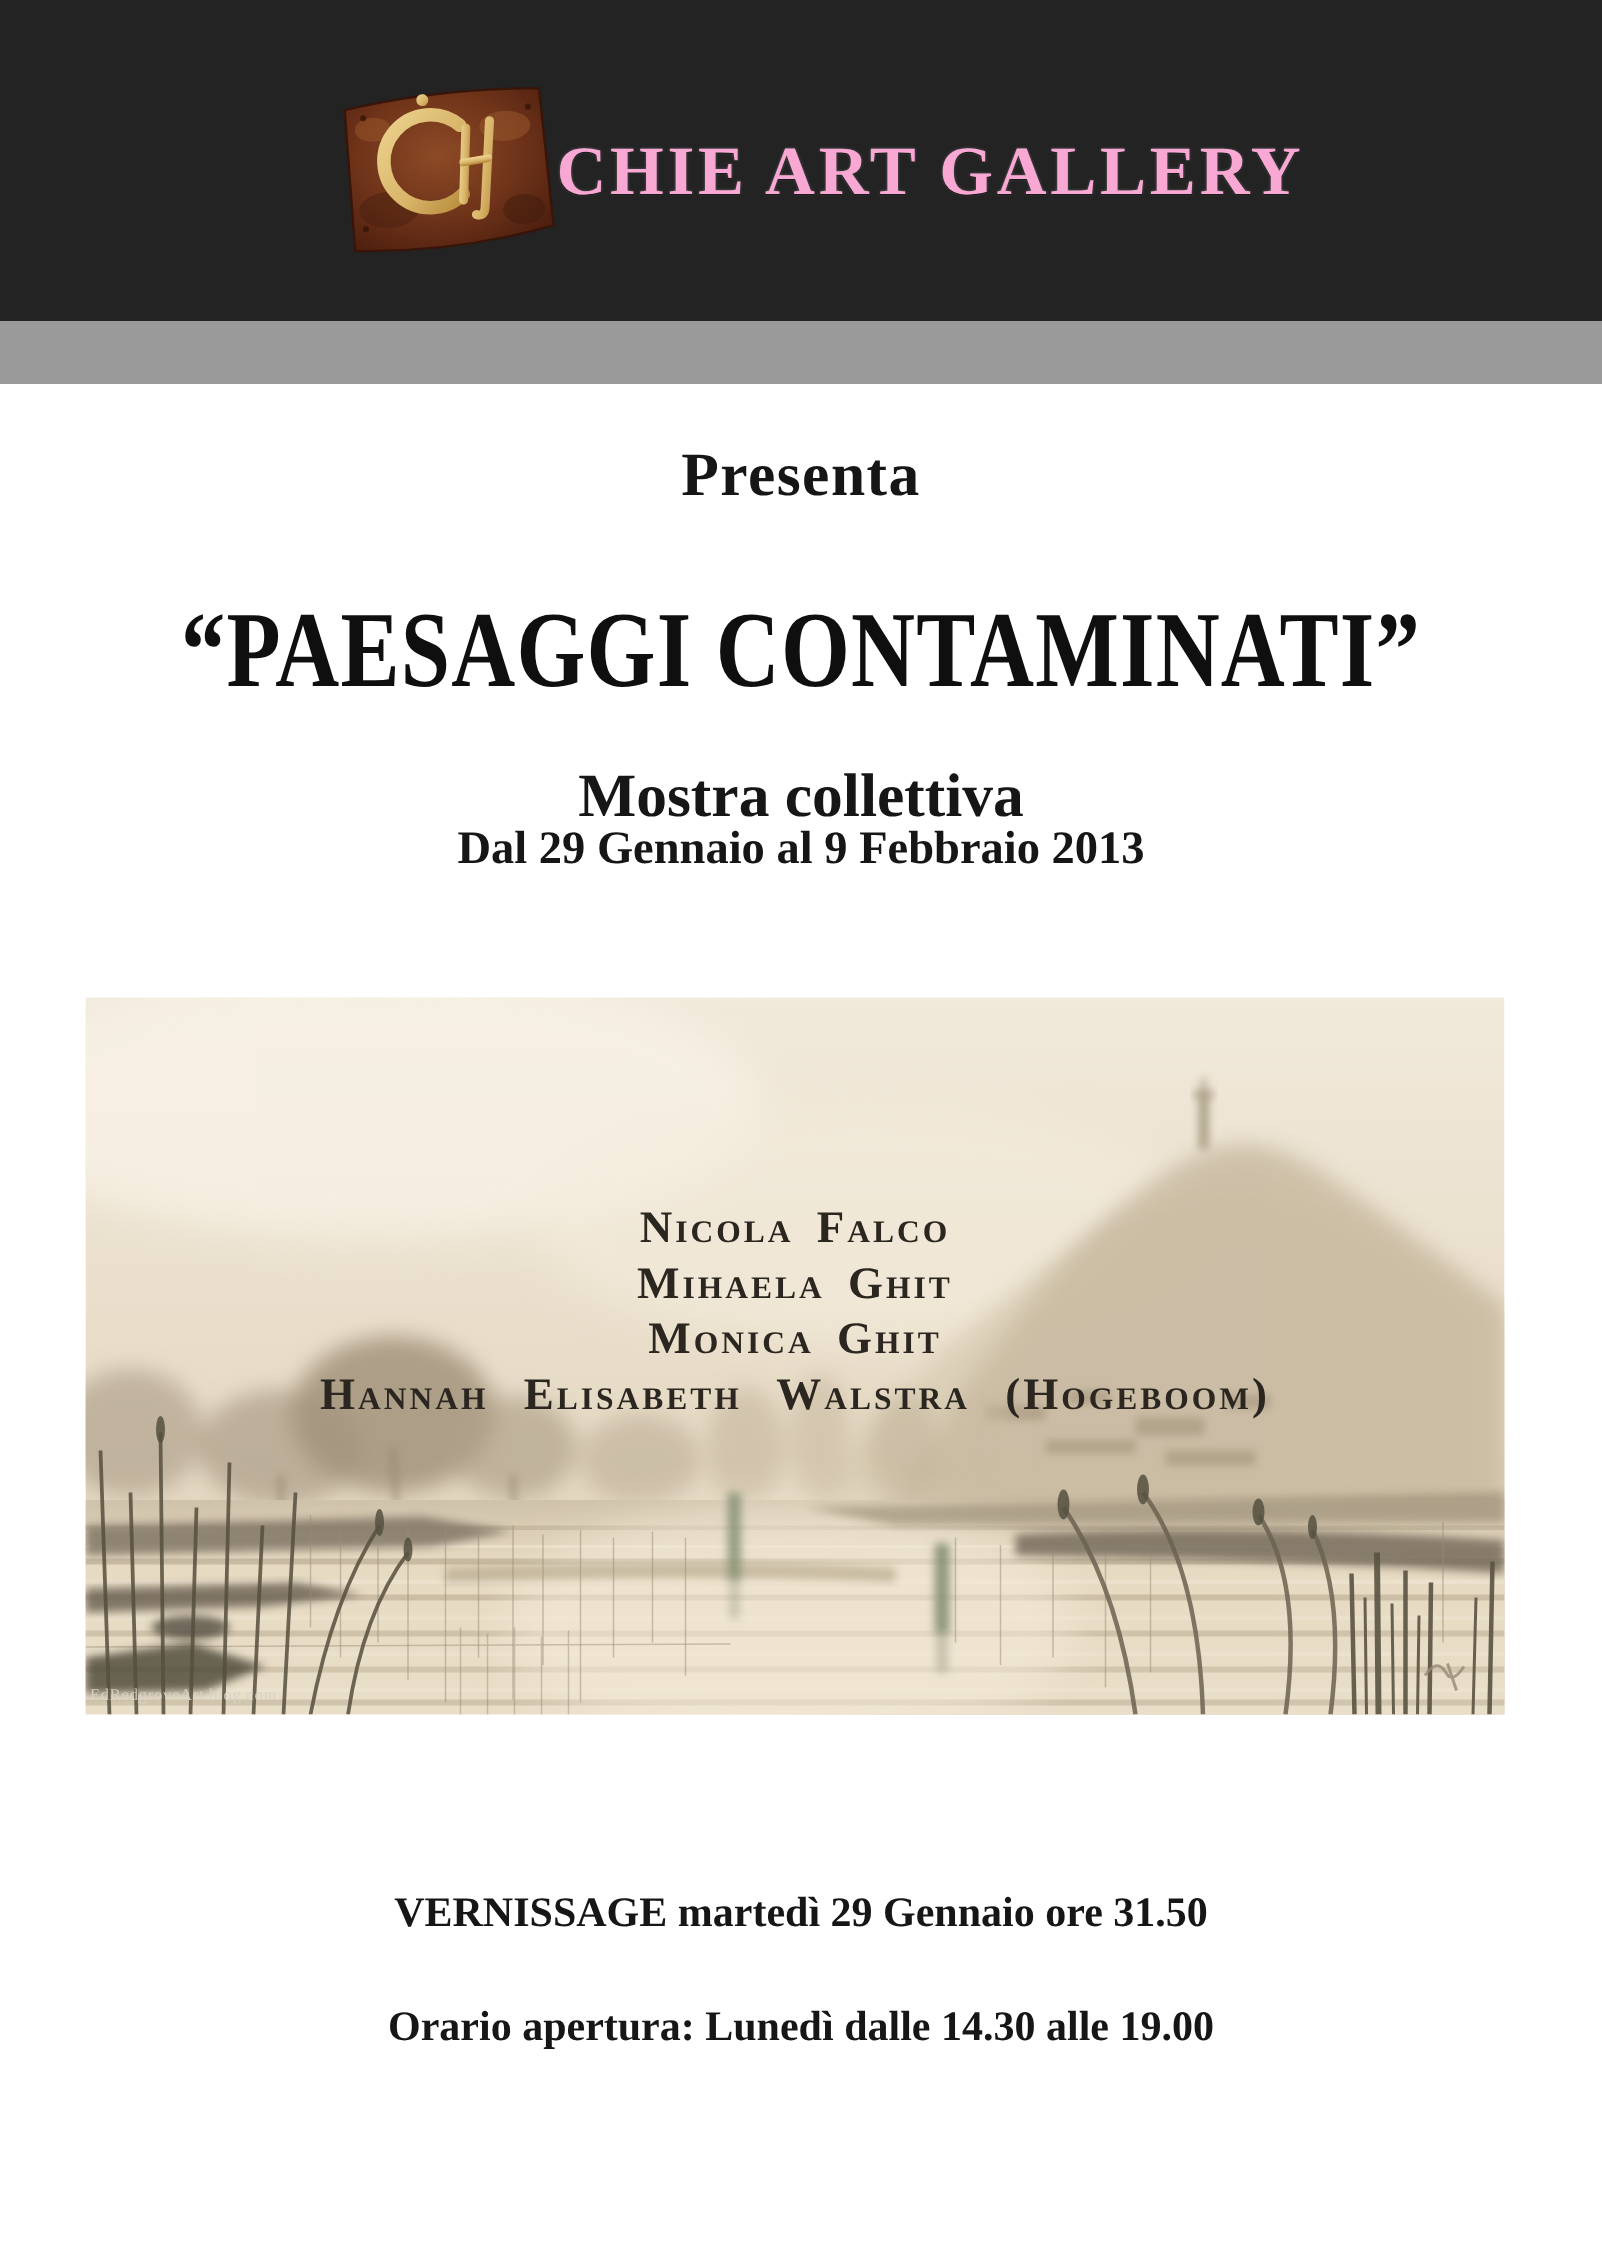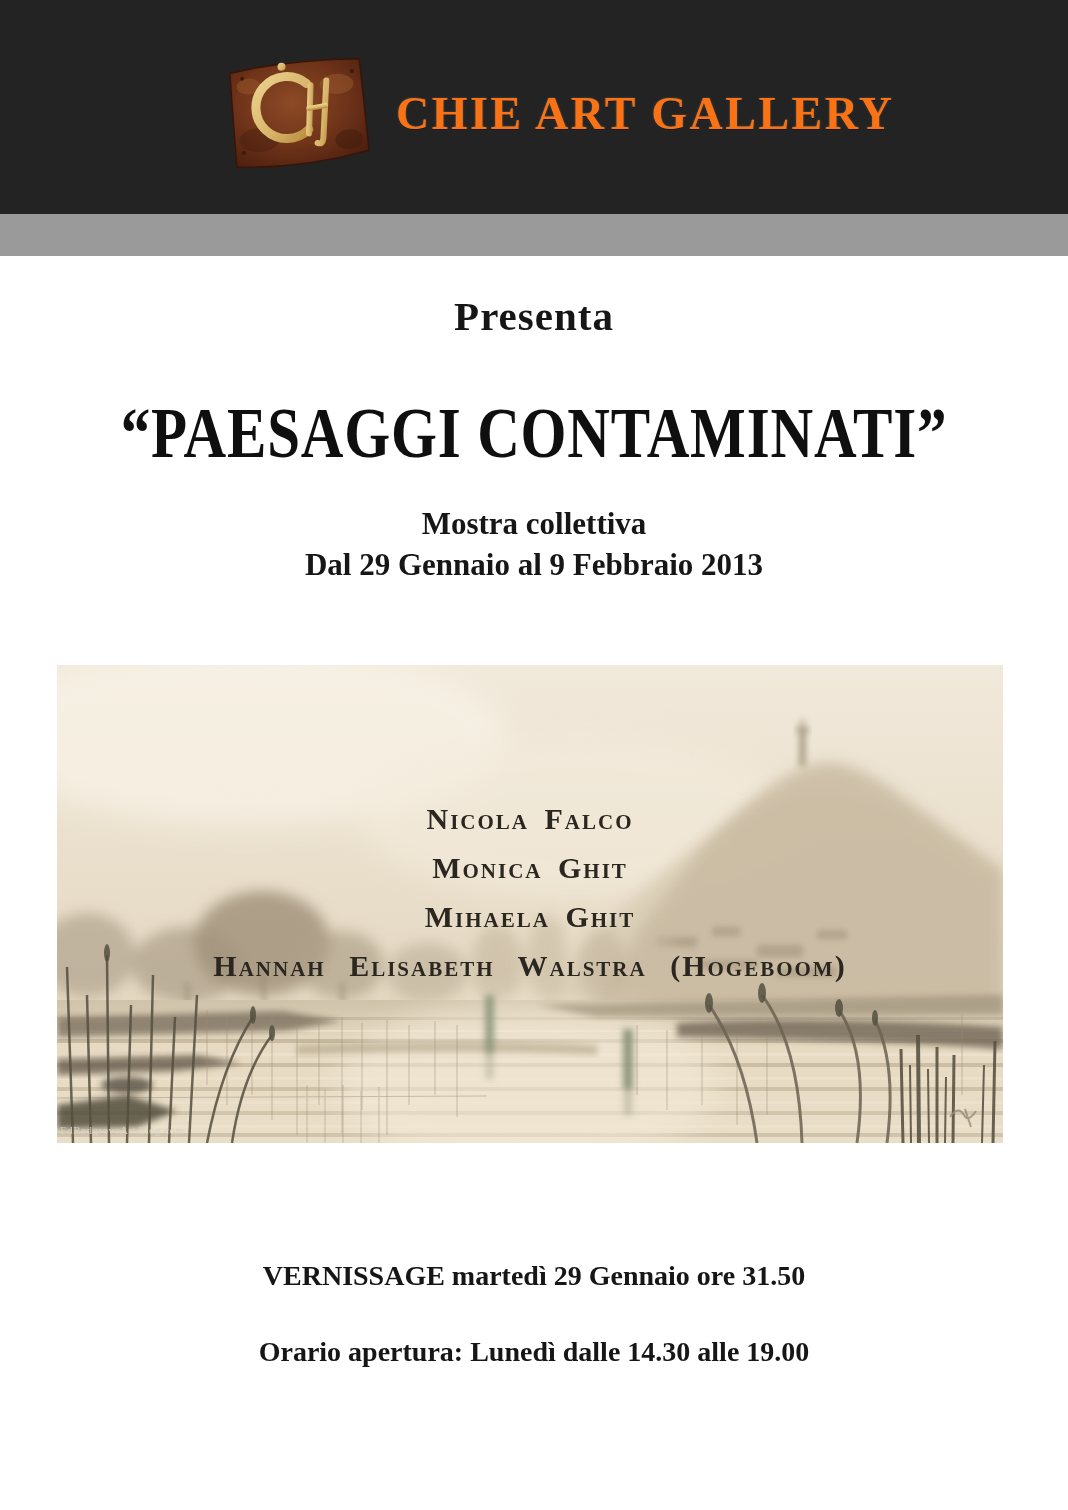--- a/index.html
+++ b/index.html
@@ -5,41 +5,41 @@
   html,body{margin:0;padding:0;background:#ffffff;}
   .page{
     position:relative;width:1068px;height:1510px;margin:0 auto;
     background:#ffffff;overflow:hidden;
     font-family:"Liberation Serif","DejaVu Serif",serif;color:#161616;
   }
   
   .header{position:absolute;left:0;top:0;width:1068px;height:214px;background:#232323;}
   .logo{position:absolute;left:222px;top:54px;width:150px;height:118px;}
   .gallery-name{
-    position:absolute;left:396px;top:88px;
+    position:absolute;left:371px;top:88px;
     font-size:46px;font-weight:bold;letter-spacing:2.5px;line-height:52px;
-    color:#f97316;white-space:nowrap;
+    color:#f9a8d4;white-space:nowrap;
     text-shadow:0 1px 0 rgba(0,0,0,.55), 0 0 2px rgba(255,255,255,.28);
   }
   .band{position:absolute;left:0;top:214px;width:1068px;height:42px;background:#9a9a9a;}
   
   .center-line{position:absolute;left:0;width:1068px;text-align:center;white-space:nowrap;}
   .presenta{top:292px;font-size:41px;font-weight:bold;letter-spacing:1px;}
   .title{
     top:392px;font-size:72px;font-weight:bold;letter-spacing:1px;color:#0f0f0f;
     transform:scaleX(0.82);transform-origin:534px center;margin:0;
   }
-  .sub1{top:506px;font-size:31px;font-weight:bold;}
+  .sub1{top:506px;font-size:41px;font-weight:bold;}
   .sub2{top:547px;font-size:31px;font-weight:bold;}
   
   .painting{position:absolute;left:57px;top:665px;width:946px;height:478px;margin:0;}
   .painting svg{position:absolute;left:0;top:0;}
   .artists{
     position:absolute;left:0;top:136px;width:946px;
-    display:flex;flex-direction:column;align-items:center;gap:13px;
+    display:flex;flex-direction:column;align-items:center;gap:1px;
   }
   .artist-name{
     font-size:30px;line-height:36px;font-weight:600;letter-spacing:2px;
     font-variant:small-caps;color:#2b2720;white-space:nowrap;word-spacing:6px;
   }
   .artist-name.wide{word-spacing:14px;}
   .watermark{
     position:absolute;left:3px;bottom:7px;font-size:11px;letter-spacing:.5px;
     color:#d9d3c6;opacity:.9;font-family:Liberation Serif, serif;
   }
@@ -257,22 +257,22 @@
         <line x1="896" y1="478" x2="897" y2="390" stroke-width="3"></line>
         <line x1="925" y1="478" x2="927" y2="400" stroke-width="2"></line>
         <line x1="936" y1="478" x2="938" y2="376" stroke-width="3"></line>
       </g>
 
       <path d="M893,452 q8,-12 14,-2 q4,8 12,-4 M908,444 l6,18" stroke="#978a74" stroke-width="2" fill="none" opacity="0.8"></path>
     </svg>
 
     <div class="artists">
       <div class="artist-name">Nicola Falco</div>
+      <div class="artist-name">Mihaela Ghit</div>
       <div class="artist-name">Monica Ghit</div>
-      <div class="artist-name">Mihaela Ghit</div>
       <div class="artist-name wide">Hannah Elisabeth Walstra (Hogeboom)</div>
     </div>
     <div class="watermark">EdRedgroveArt.blog.com</div>
   </figure>
 
   <div class="center-line vernissage">VERNISSAGE martedì 29 Gennaio ore 31.50</div>
   <div class="center-line hours1">Orario apertura: Lunedì dalle 14.30 alle 19.00</div>
 
 </div>
 

